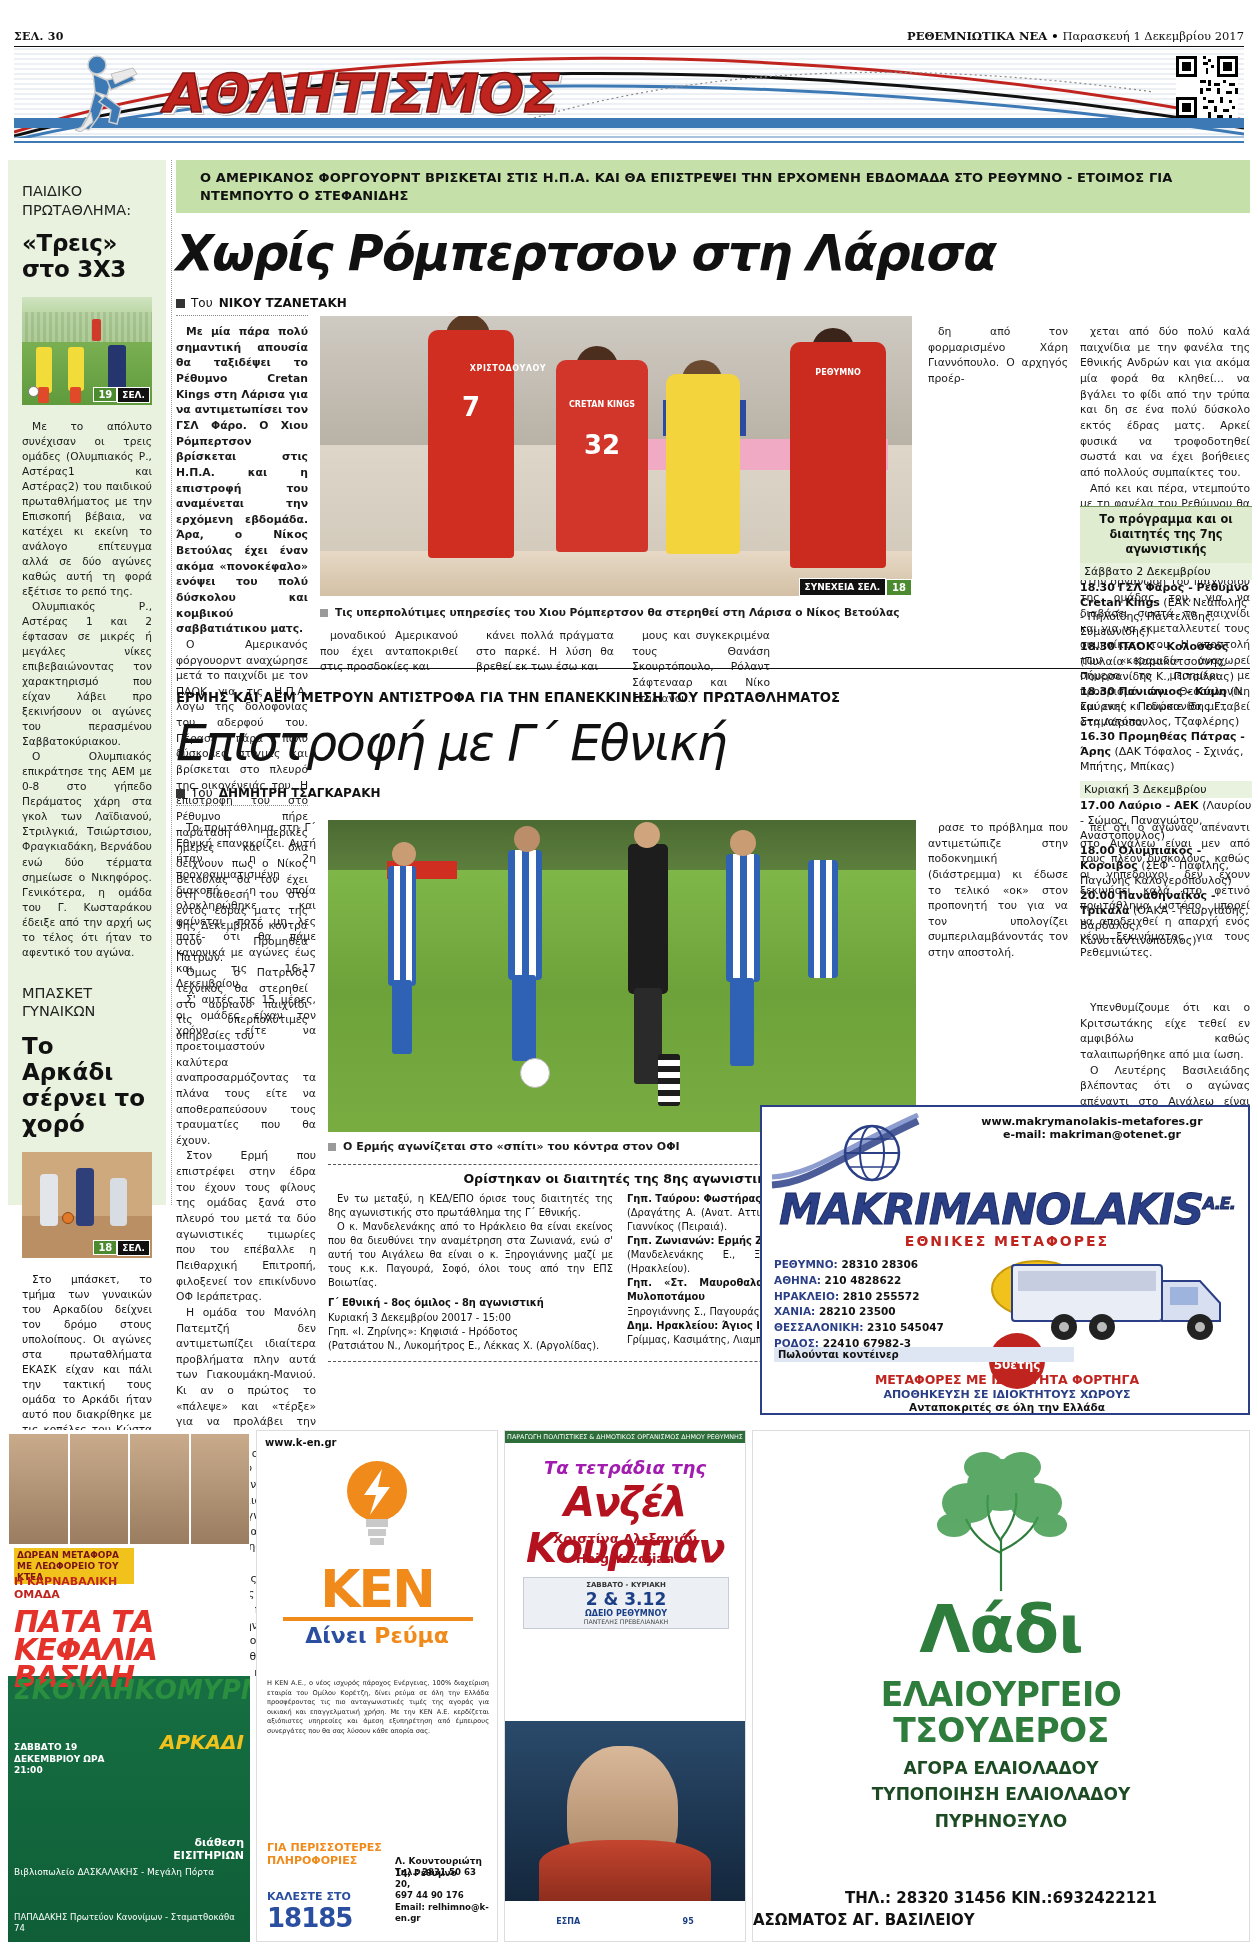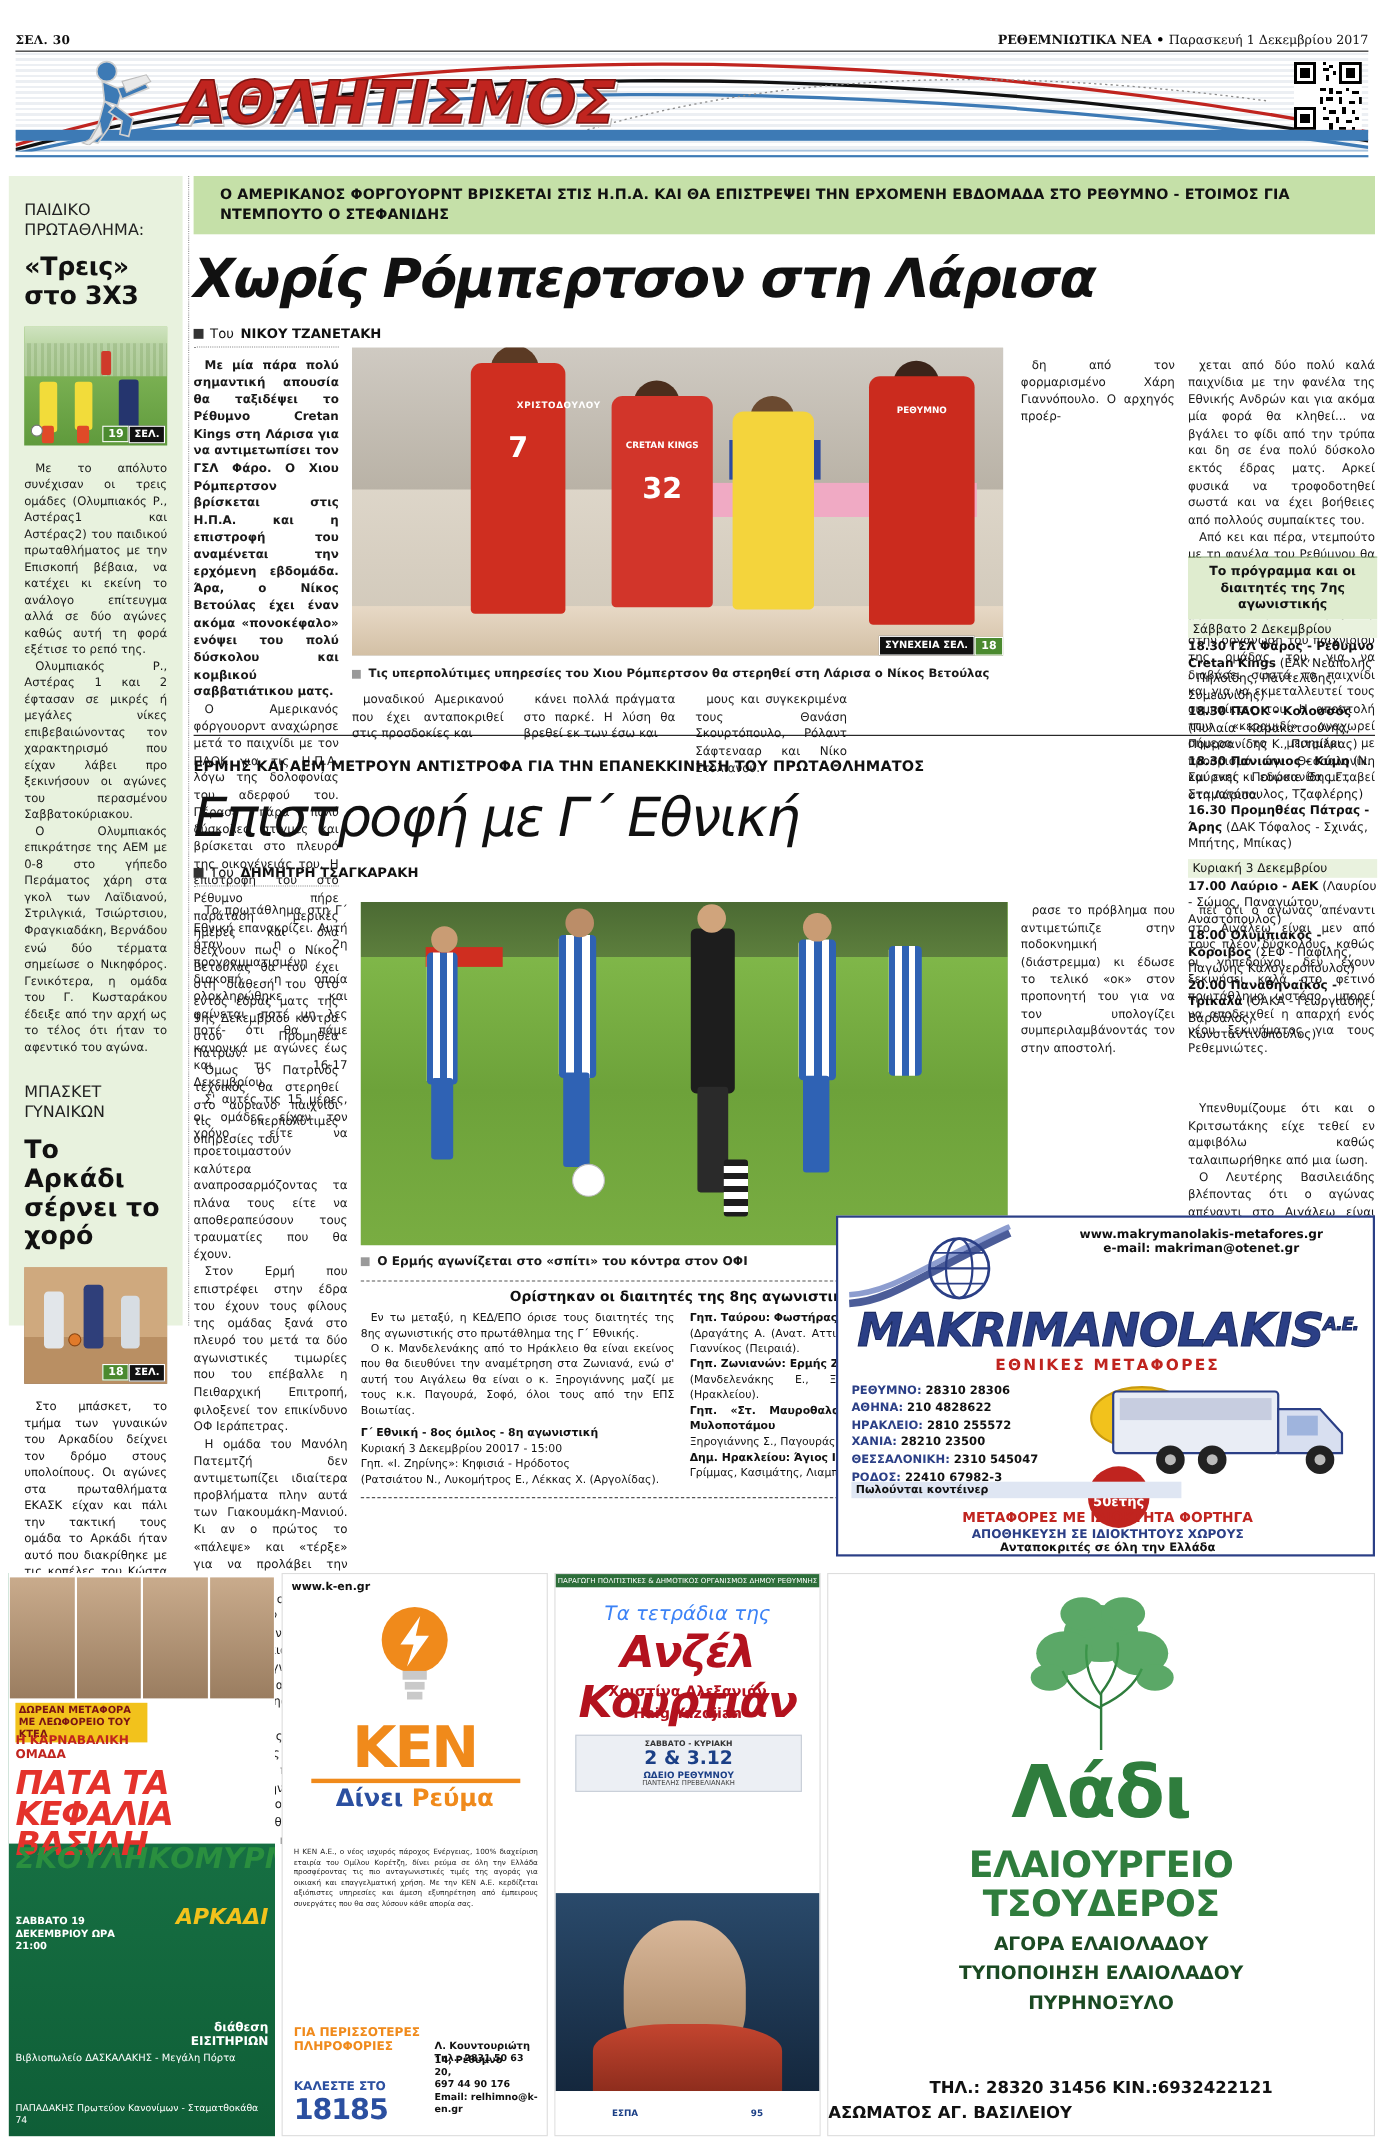--- a/index.html
+++ b/index.html
@@ -299,21 +299,21 @@
   .ad2 .tag .o { color:#f08a1b; }
   .ad2 .body { position:absolute; left:10px; top:248px; width:222px; font-size:6.6px; line-height:1.45; text-align:justify; color:#222;}
   .ad2 .info { position:absolute; left:10px; bottom:74px; width:130px; font-size:11px; font-weight:800; color:#f08a1b; line-height:1.2;}
   .ad2 .call { position:absolute; left:10px; bottom:38px; width:130px; font-size:11px; font-weight:800; color:#2b4fa0;}
   .ad2 .num { position:absolute; left:10px; bottom:8px; width:140px; font-size:26px; font-weight:800; color:#2b4fa0; letter-spacing:-1px;}
   .ad2 .addr { position:absolute; right:6px; bottom:62px; width:96px; font-size:9px; font-weight:700; color:#111; line-height:1.35;}
   .ad2 .tel { position:absolute; right:6px; bottom:16px; width:96px; font-size:8.6px; font-weight:700; color:#111; line-height:1.35;}
 
   .ad3 { width:242px; background:#ffffff; border:1px solid #ddd;}
   .ad3 .strip { position:absolute; left:0; top:0; width:100%; background:#2d6e3a; color:#fff; font-size:6.4px; text-align:center; padding:2px 2px; line-height:1.25;}
-  .ad3 .t1 { position:absolute; left:0; top:26px; width:100%; text-align:center; font-size:18px; font-weight:400; font-style:italic; color:#3b82f6;}
+  .ad3 .t1 { position:absolute; left:0; top:26px; width:100%; text-align:center; font-size:18px; font-weight:700; font-style:italic; color:#a21caf;}
   .ad3 .t2 { position:absolute; left:0; top:48px; width:100%; text-align:center; font-size:40px; font-weight:800; font-style:italic; color:#b3121e; letter-spacing:-1.5px;}
   .ad3 .t3 { position:absolute; left:0; top:100px; width:100%; text-align:center; font-size:13px; font-weight:800; color:#b3121e;}
   .ad3 .t4 { position:absolute; left:0; top:120px; width:100%; text-align:center; font-size:13px; font-weight:800; color:#b3121e;}
   .ad3 .datebox { position:absolute; left:18px; top:146px; width:206px; background:#eceff4; border:1px solid #c6ccd6; padding:3px;}
   .ad3 .datebox .dd { text-align:center; font-size:7px; font-weight:700; color:#333;}
   .ad3 .datebox .big { text-align:center; font-size:17px; font-weight:800; color:#1b3f86;}
   .ad3 .datebox .ve { text-align:center; font-size:8px; font-weight:700; color:#1b3f86;}
   .ad3 .datebox .sm { text-align:center; font-size:6.2px; color:#444;}
   .ad3 .pic { position:absolute; left:0; bottom:40px; width:100%; height:180px; background:linear-gradient(#2a4a6b,#14273d); overflow:hidden;}
   .ad3 .pic .faceA{ position:absolute; left:26%; top:14%; width:46%; height:74%; border-radius:46% 46% 40% 40%; background:linear-gradient(#d9b89a,#a5815f);}

